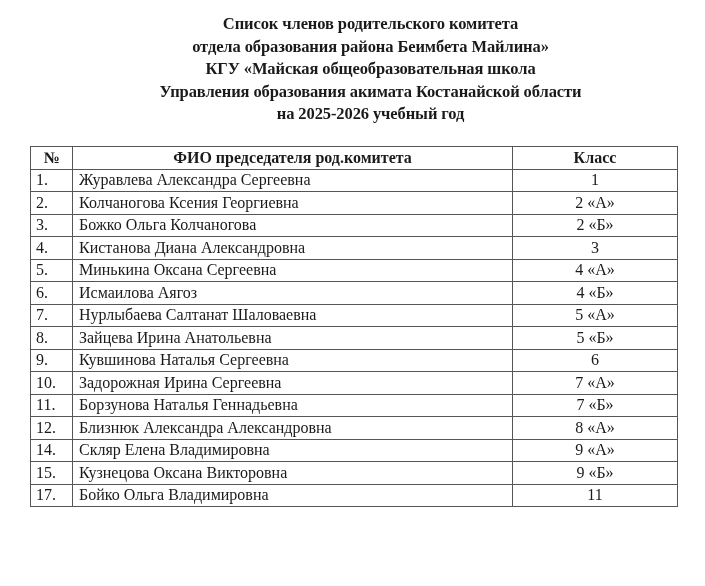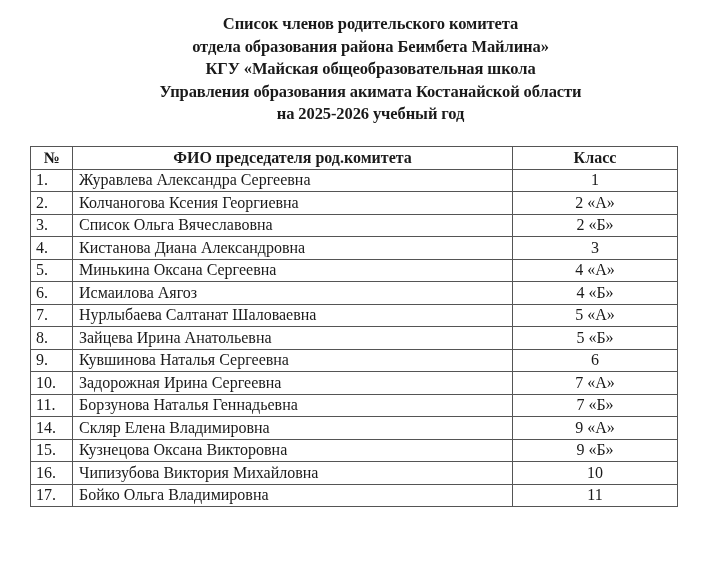--- a/index.html
+++ b/index.html
@@ -48,21 +48,21 @@
         <td class="name">Журавлева Александра Сергеевна</td>
         <td class="cls">1</td>
       </tr>
       <tr>
         <td class="num">2.</td>
         <td class="name">Колчаногова Ксения Георгиевна</td>
         <td class="cls">2 «А»</td>
       </tr>
       <tr>
         <td class="num">3.</td>
-        <td class="name">Список Ольга Вячеславовна</td>
+        <td class="name">Божко Ольга Колчаногова</td>
         <td class="cls">2 «Б»</td>
       </tr>
       <tr>
         <td class="num">4.</td>
         <td class="name">Кистанова Диана Александровна</td>
         <td class="cls">3</td>
       </tr>
       <tr>
         <td class="num">5.</td>
         <td class="name">Минькина Оксана Сергеевна</td>
@@ -92,33 +92,33 @@
         <td class="num">10.</td>
         <td class="name">Задорожная Ирина Сергеевна</td>
         <td class="cls">7 «А»</td>
       </tr>
       <tr>
         <td class="num">11.</td>
         <td class="name">Борзунова Наталья Геннадьевна</td>
         <td class="cls">7 «Б»</td>
       </tr>
       <tr>
+        <td class="num">12.</td>
+        <td class="name">Близнюк Александра Александровна</td>
+        <td class="cls">8 «А»</td>
+      </tr>
+      <tr>
         <td class="num">14.</td>
         <td class="name">Скляр Елена Владимировна</td>
         <td class="cls">9 «А»</td>
       </tr>
       <tr>
         <td class="num">15.</td>
         <td class="name">Кузнецова Оксана Викторовна</td>
         <td class="cls">9 «Б»</td>
       </tr>
       <tr>
-        <td class="num">16.</td>
-        <td class="name">Чипизубова Виктория Михайловна</td>
-        <td class="cls">10</td>
-      </tr>
-      <tr>
         <td class="num">17.</td>
         <td class="name">Бойко Ольга Владимировна</td>
         <td class="cls">11</td>
       </tr>
     </tbody>
 </table>
 
 </body></html>

